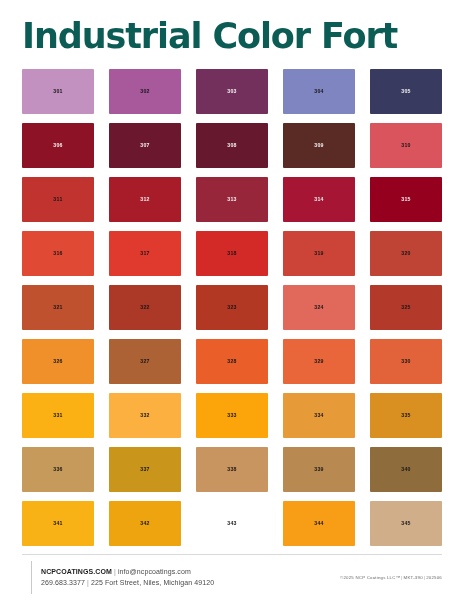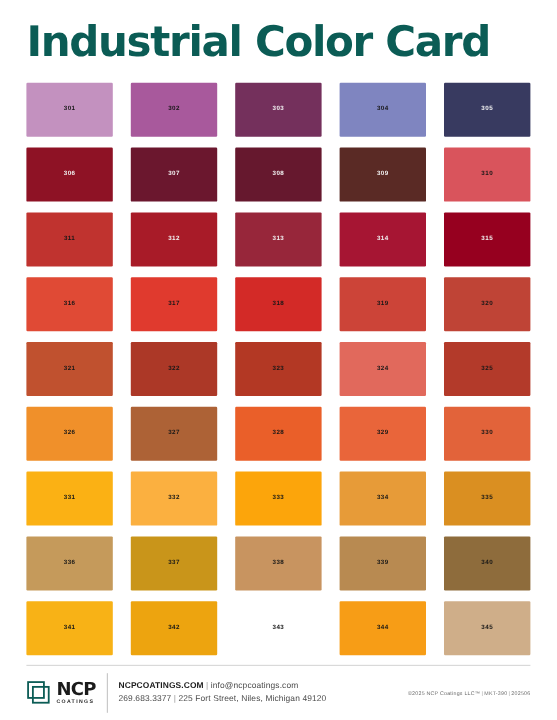--- a/index.html
+++ b/index.html
@@ -149,21 +149,21 @@
   .footer-right .contact-sep {
     padding: 0 1px;
   }
 </style>
 </head>
 <body>
 
 <div class="page">
 
   <div class="title-area">
-    <div class="page-title">Industrial Color Card</div>
+    <div class="page-title">Industrial Color Fort</div>
   </div>
 
   <div class="grid-area">
     <div class="grid" id="swatch-grid">
         <div class="swatch" style="background: rgb(195, 145, 191);">
           <span class="swatch-label">301</span>
         </div>
         <div class="swatch" style="background: rgb(168, 89, 156);">
           <span class="swatch-label">302</span>
         </div>
@@ -294,30 +294,20 @@
           <span class="swatch-label">344</span>
         </div>
         <div class="swatch" style="background: rgb(207, 174, 137);">
           <span class="swatch-label">345</span>
         </div>
       </div>
   </div>
 
   <div class="footer">
 
-    <div class="footer-left">
-      <svg class="logo-mark" viewBox="0 0 20 20">
-        <rect x="1.4" y="1.4" width="13.2" height="13.2" fill="none" stroke="#0b5c55" stroke-width="1.5"></rect>
-        <rect x="5.4" y="5.4" width="13.2" height="13.2" fill="none" stroke="#0b5c55" stroke-width="1.5"></rect>
-      </svg>
-      <div class="logo-text">
-        <div class="logo-ncp">NCP</div>
-        <div class="logo-coatings">COATINGS</div>
-      </div>
-    </div>
 
     <div class="footer-divider"></div>
 
     <div class="footer-contact">
       <div class="contact-line">
         <span class="contact-strong">NCPCOATINGS.COM</span><span class="contact-sep">|</span><span>info@ncpcoatings.com</span>
       </div>
       <div class="contact-line">
         <span>269.683.3377</span><span class="contact-sep">|</span><span>225 Fort Street, Niles, Michigan 49120</span>
       </div>

